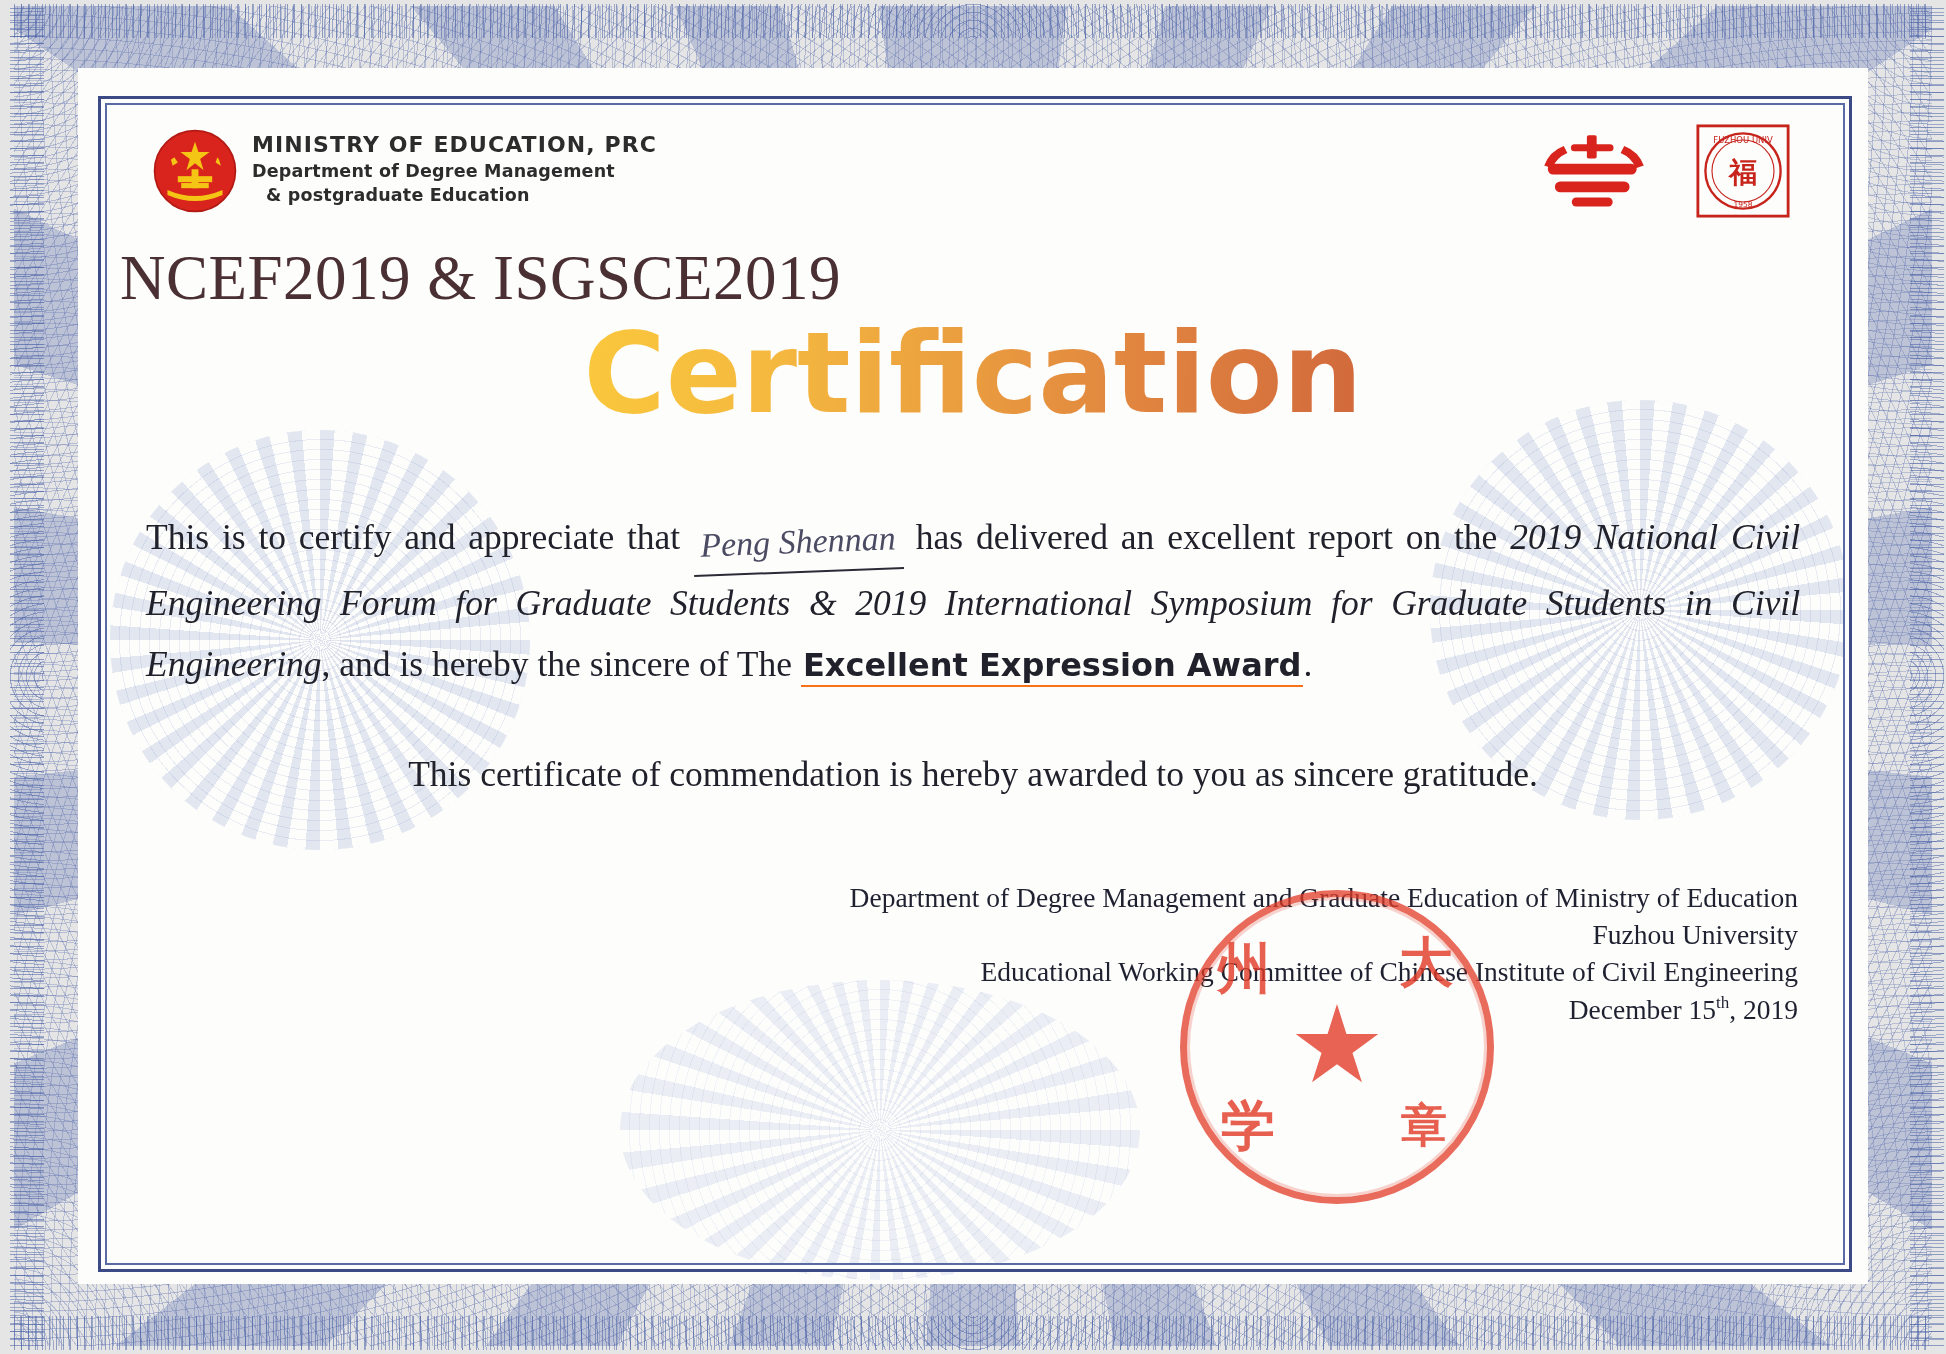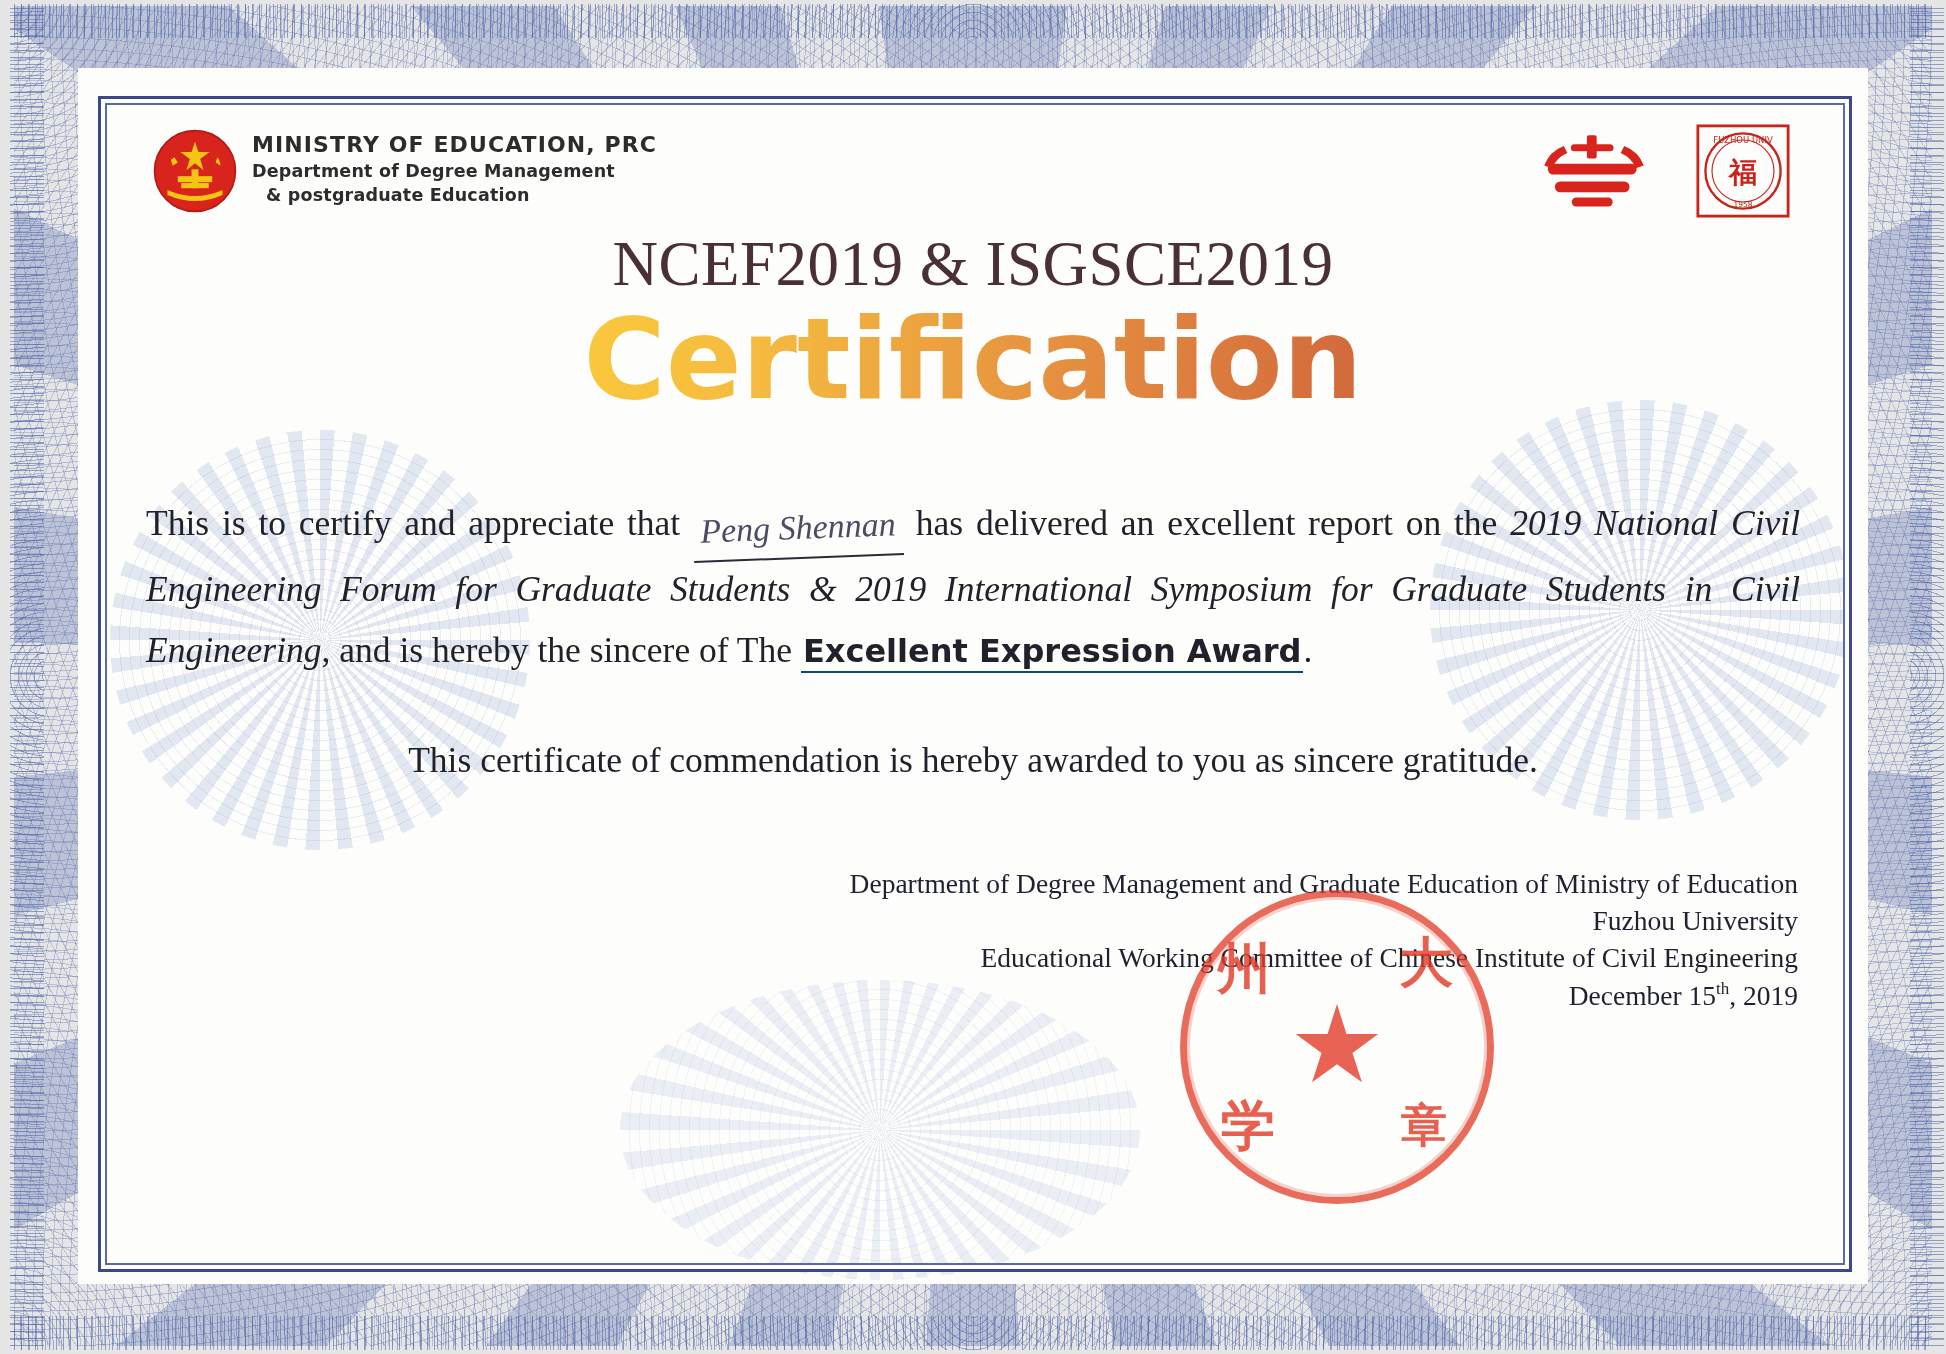--- a/index.html
+++ b/index.html
@@ -133,22 +133,22 @@
     width: 108px; height: 80px;
   }
   .logo-fzu-seal {
     position: absolute;
     right: 36px; top: 14px;
     width: 94px; height: 94px;
   }
 
   
   .title-main {
-    margin-top: 6px;
-    text-align: center;
+    margin-top: 20px;
+    text-align: left;
     font-family: "Liberation Serif", serif;
     font-size: 63px;
     color: #4a2f33;
     letter-spacing: .5px;
   }
   .title-cert {
     text-align: center;
     font-family: "DejaVu Sans", sans-serif;
     font-weight: bold;
     font-size: 112px;
@@ -183,21 +183,21 @@
     font-size: 34px;
     color: #4b4b63;
     transform: rotate(-2.2deg);
     vertical-align: -4px;
   }
   .forum-name { font-style: italic; }
   .award-name {
     font-family: "DejaVu Sans", sans-serif;
     font-weight: bold;
     font-size: 32px;
-    border-bottom: 2px solid #0c4a6e;
+    border-bottom: 2px solid #f97316;
     padding: 0 2px 1px 2px;
   }
 
   .gratitude {
     margin: 58px 26px 0 26px;
     font-family: "Liberation Serif", serif;
     font-size: 35.5px;
     color: #20212a;
     text-align: center;
   }

